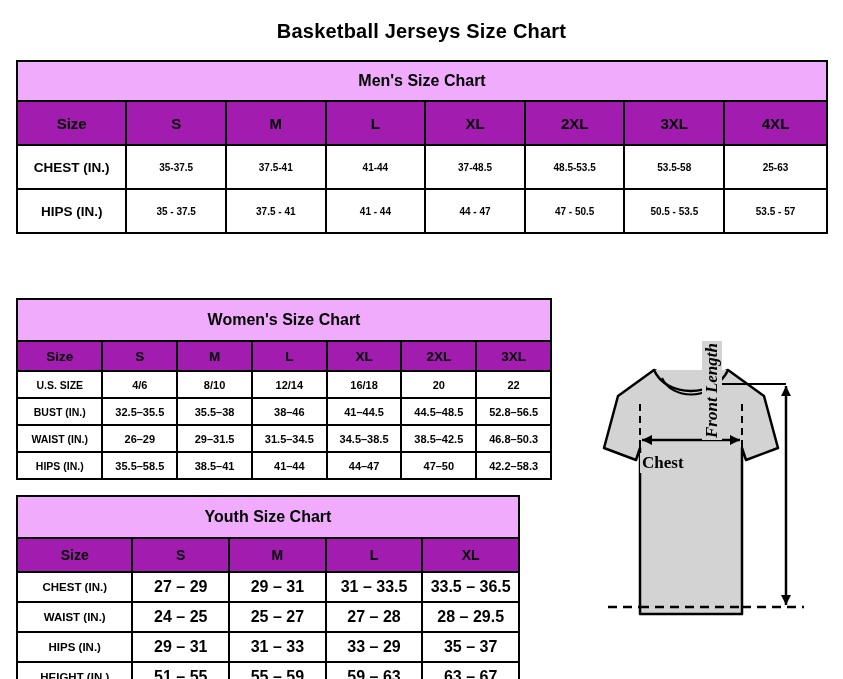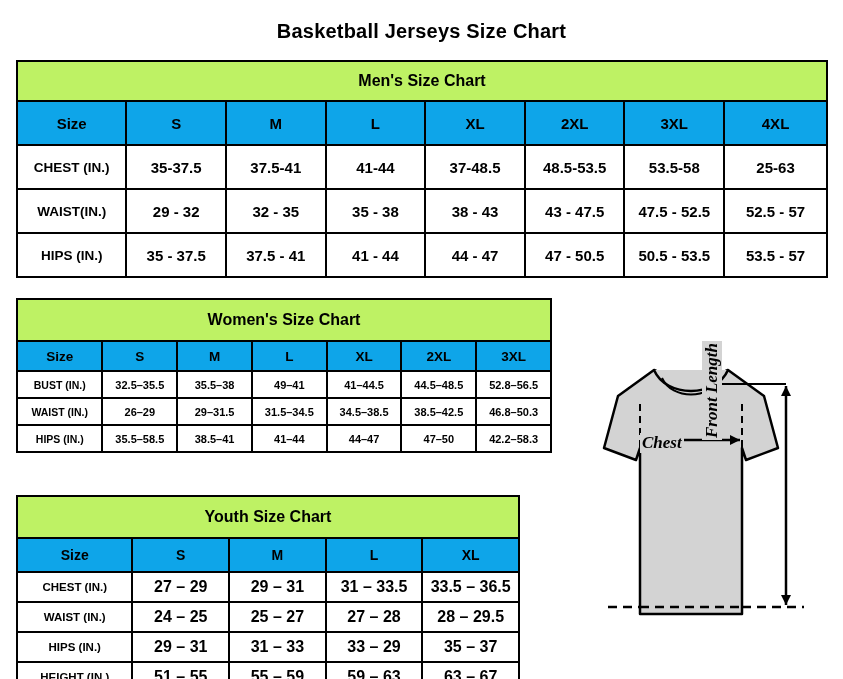--- a/index.html
+++ b/index.html
@@ -33,34 +33,34 @@
     background: #ffffff;
   }
   table.sz td, table.sz th {
     border: 2px solid #000000;
     text-align: center;
     vertical-align: middle;
     padding: 0;
     font-weight: bold;
   }
   .banner {
-    background: #bef264;
+    background: #f0abfc;
     font-size: 16px;
     font-weight: bold;
     height: 36px;
   }
   .hdr {
-    background: #0ea5e9;
+    background: #a21caf;
     font-weight: bold;
   }
 
   
   #mens { left: 16px; top: 60px; width: 812px; }
   #mens .banner { font-size: 16px; height: 38px; }
-  #mens td { height: 42px; font-size: 15px; }
+  #mens td { height: 42px; font-size: 10px; }
   #mens .rowlabel { font-size: 13.5px; }
   #mens .hdr { font-size: 15px; }
 
   
   #womens { left: 16px; top: 298px; width: 536px; border-radius: 29px; }
   #womens .banner { font-size: 16px; height: 40px; }
   #womens .hdr { font-size: 13.5px; height: 28px; }
   #womens td { height: 25px; font-size: 11px; }
   #womens .rowlabel { font-size: 10.5px; }
 
@@ -76,24 +76,23 @@
     position: absolute;
     left: 546px;
     top: 352px;
     width: 290px;
     height: 300px;
   }
   #shirt-diagram svg { display: block; }
   .lbl-chest {
     position: absolute;
     left: 640px;
-    top: 433px;
+    top: 453px;
     font-size: 17px;
     font-weight: bold;
-    font-style: italic;
     font-family: "Liberation Serif", serif;
     background: #d3d3d3;
     padding: 0 2px;
   }
   .lbl-front {
     position: absolute;
     left: 702px;
     top: 440px;
     font-size: 17px;
     font-weight: bold;
@@ -141,30 +140,20 @@
       <td class="rowlabel">CHEST (IN.)</td>
       <td>35-37.5</td>
       <td>37.5-41</td>
       <td>41-44</td>
       <td>37-48.5</td>
       <td>48.5-53.5</td>
       <td>53.5-58</td>
       <td>25-63</td>
     </tr>
     <tr>
-      <td class="rowlabel">WAIST(IN.)</td>
-      <td>29 - 32</td>
-      <td>32 - 35</td>
-      <td>35 - 38</td>
-      <td>38 - 43</td>
-      <td>43 - 47.5</td>
-      <td>47.5 - 52.5</td>
-      <td>52.5 - 57</td>
-    </tr>
-    <tr>
       <td class="rowlabel">HIPS (IN.)</td>
       <td>35 - 37.5</td>
       <td>37.5 - 41</td>
       <td>41 - 44</td>
       <td>44 - 47</td>
       <td>47 - 50.5</td>
       <td>50.5 - 53.5</td>
       <td>53.5 - 57</td>
     </tr>
   </tbody>
@@ -189,24 +178,33 @@
     <tr>
       <td class="hdr">Size</td>
       <td class="hdr">S</td>
       <td class="hdr">M</td>
       <td class="hdr">L</td>
       <td class="hdr">XL</td>
       <td class="hdr">2XL</td>
       <td class="hdr">3XL</td>
     </tr>
     <tr>
+      <td class="rowlabel">U.S. SIZE</td>
+      <td>4/6</td>
+      <td>8/10</td>
+      <td>12/14</td>
+      <td>16/18</td>
+      <td>20</td>
+      <td>22</td>
+    </tr>
+    <tr>
       <td class="rowlabel">BUST (IN.)</td>
       <td>32.5–35.5</td>
       <td>35.5–38</td>
-      <td>49–41</td>
+      <td>38–46</td>
       <td>41–44.5</td>
       <td>44.5–48.5</td>
       <td>52.8–56.5</td>
     </tr>
     <tr>
       <td class="rowlabel">WAIST (IN.)</td>
       <td>26–29</td>
       <td>29–31.5</td>
       <td>31.5–34.5</td>
       <td>34.5–38.5</td>

